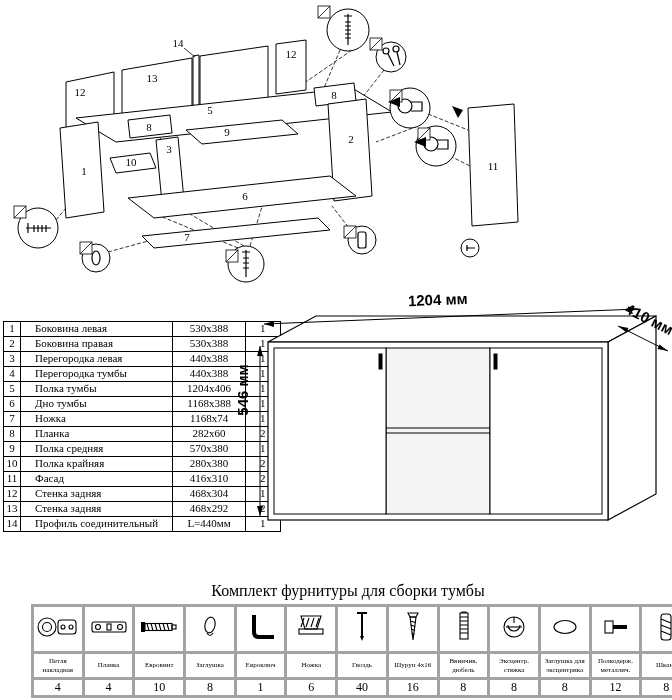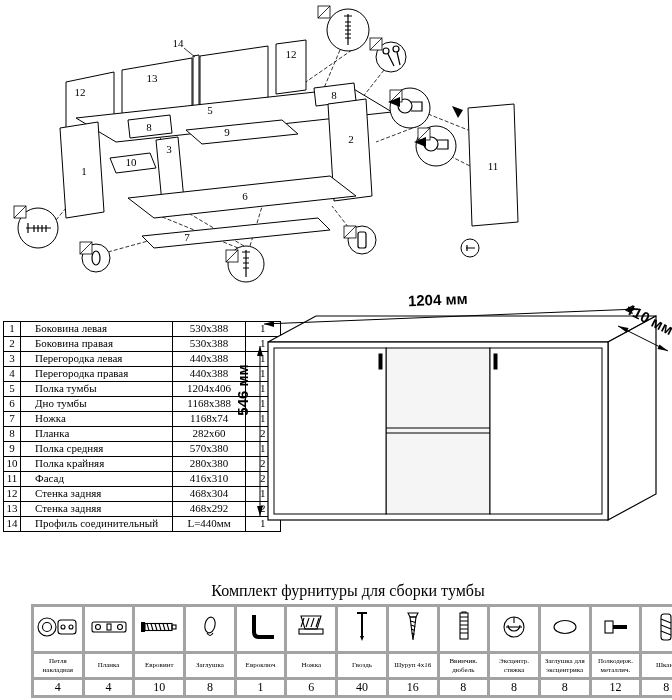--- a/index.html
+++ b/index.html
@@ -186,21 +186,21 @@
           <td class="qty">1</td>
         </tr>
         <tr>
           <td class="num">3</td>
           <td class="name">Перегородка левая</td>
           <td class="size">440x388</td>
           <td class="qty">1</td>
         </tr>
         <tr>
           <td class="num">4</td>
-          <td class="name">Перегородка правая</td>
+          <td class="name">Перегородка тумбы</td>
           <td class="size">440x388</td>
           <td class="qty">1</td>
         </tr>
         <tr>
           <td class="num">5</td>
           <td class="name">Полка тумбы</td>
           <td class="size">1204x406</td>
           <td class="qty">1</td>
         </tr>
         <tr>

